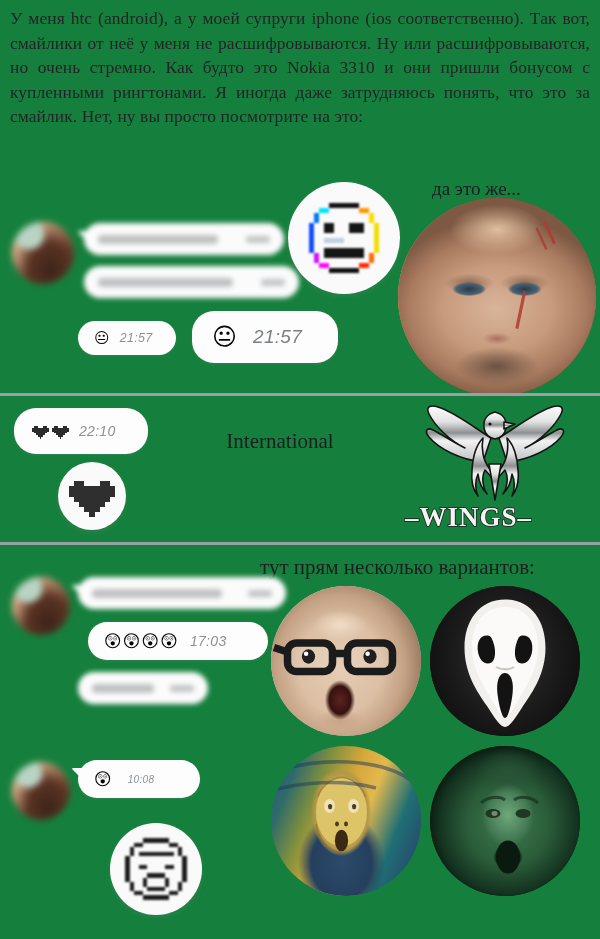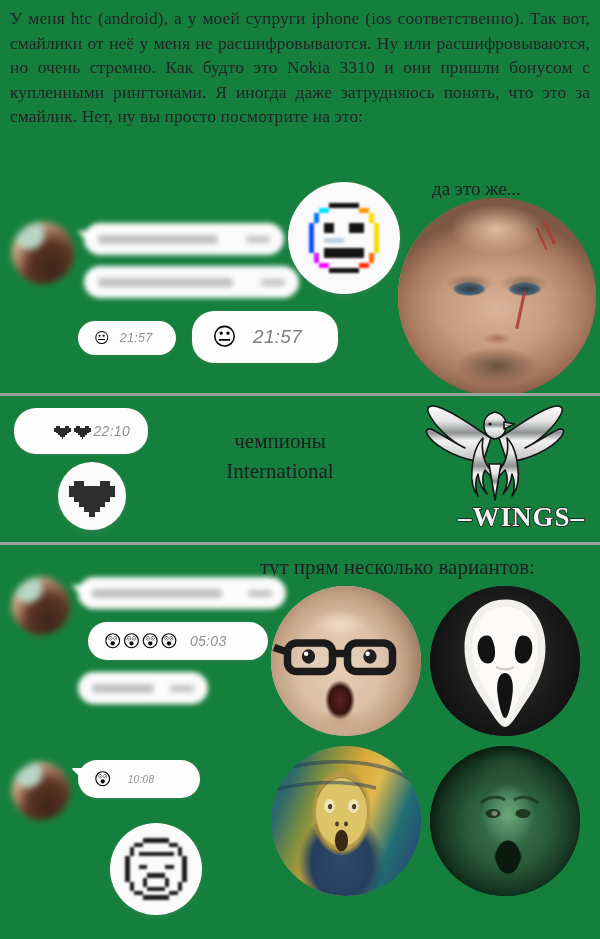--- a/index.html
+++ b/index.html
@@ -126,21 +126,21 @@
     font-family: "Liberation Serif", "DejaVu Serif", serif;
     color: #1d1d20;
     line-height: 30px;
   }
 
   
   .wings { position: absolute; }
   .wings-text {
     position: absolute;
     width: 100%;
-    text-align: right;
+    text-align: left;
     font-family: "Liberation Serif", serif;
     font-weight: bold;
     letter-spacing: 1px;
     color: #f4f4f4;
     -webkit-text-stroke: 1.6px #1b1b1b;
     paint-order: stroke fill;
   }
 </style>
 </head>
 <body>
@@ -227,21 +227,21 @@
         <path d="M70 15 L75 26" stroke="#a8332c" stroke-width="1.2" fill="none" opacity=".7"></path>
         <path d="M64 47 L60 66" stroke="#b03a32" stroke-width="1.6" fill="none" opacity=".85"></path>
       </svg>
     </div>
   </div>
 
   <div class="divider" style="top:393px;"></div>
 
   <div class="panel" style="top:396px; height:146px;">
 
-    <div class="bubble" style="left:14px; top:12px; width:134px; height:46px; padding:0 18px; gap:2px;justify-content:flex-end;">
+    <div class="bubble" style="left:14px; top:12px; width:134px; height:46px; padding:0 18px; gap:10px;">
       <span style="display:flex; gap:3px;">
         <svg width="17" height="15" viewBox="0 0 9 8" shape-rendering="crispEdges">
           <g fill="#2b2b2b">
             <rect x="1" y="1" width="2" height="1"></rect>
               <rect x="6" y="1" width="2" height="1"></rect>
             <rect x="0" y="2" width="9" height="2"></rect>
             <rect x="1" y="4" width="7" height="1"></rect>
             <rect x="2" y="5" width="5" height="1"></rect>
             <rect x="3" y="6" width="3" height="1"></rect>
             <rect x="4" y="7" width="1" height="1"></rect>
@@ -270,21 +270,20 @@
           <rect x="0" y="2" width="9" height="2"></rect>
           <rect x="1" y="4" width="7" height="1"></rect>
           <rect x="2" y="5" width="5" height="1"></rect>
           <rect x="3" y="6" width="3" height="1"></rect>
           <rect x="4" y="7" width="1" height="1"></rect>
         </g>
       </svg>
     </div>
 
     <div class="caption-center" style="left:165px; top:30px; width:230px; font-size:21px;">
-      <div>чемпионы</div>
       <div>International</div>
     </div>
 
     <div class="wings" style="left:405px; top:6px; width:180px; height:132px;">
       <svg width="180" height="104" viewBox="0 0 180 104">
         <defs>
           <linearGradient id="gw" x1="0" y1="0" x2="0" y2="1">
             <stop offset="0%" stop-color="#fcfcfc"></stop>
             <stop offset="28%" stop-color="#e3e3e3"></stop>
             <stop offset="48%" stop-color="#8e9092"></stop>
@@ -328,21 +327,21 @@
       <div class="blurtime"></div>
     </div>
 
     <div class="bubble" style="left:88px; top:77px; width:180px; height:38px; padding:0 16px; gap:12px;">
       <span style="display:flex; gap:1px;">
         <span class="emoji-sm" style="font-size:17px;">😲</span>
         <span class="emoji-sm" style="font-size:17px;">😲</span>
         <span class="emoji-sm" style="font-size:17px;">😲</span>
         <span class="emoji-sm" style="font-size:17px;">😲</span>
       </span>
-      <span class="time" style="font-size:14px;">05:03</span>
+      <span class="time" style="font-size:14px;">17:03</span>
     </div>
 
     <div class="bubble blurred" style="left:78px; top:127px; width:130px; height:32px; padding:0 14px; justify-content:space-between;">
       <div class="blurtext" style="width:62px;"></div>
       <div class="blurtime"></div>
     </div>
 
     <div class="avatar" style="left:12px; top:217px; width:58px; height:58px;">
       <div class="hair"></div>
     </div>

